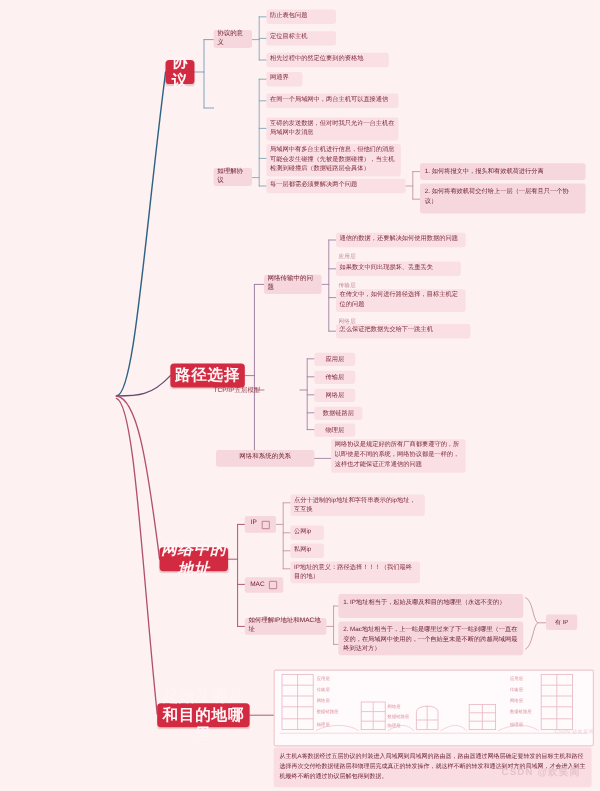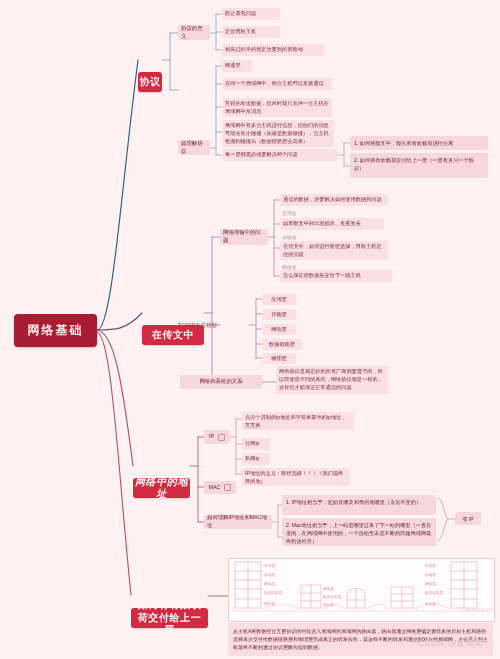--- a/index.html
+++ b/index.html
@@ -19,25 +19,24 @@
     background:#a81d34;color:#ffe9ec;
     border-radius:4px;
     font-size:12px;font-weight:bold;letter-spacing:2px;
     display:flex;align-items:center;justify-content:center;
     box-shadow:0 1px 2px rgba(120,20,40,.25);
   }
   
   .lv1{
     background:#d22b41;color:#fff4f5;
     border-radius:3px;
-    font-size:10px;font-weight:bold;letter-spacing:.6px;
+    font-size:13px;font-weight:bold;letter-spacing:.6px;
     display:flex;align-items:center;justify-content:center;
     text-align:center;line-height:1.25;
     box-shadow:0 1px 1px rgba(150,30,50,.2);
-    margin-top:22px;
   }
   
   .lv2{
     background:#f6d7dd;color:#6d2230;
     border-radius:2px;
     font-size:5.4px;line-height:1.45;
     padding:2px 3px;
     display:flex;align-items:center;
   }
   
@@ -176,42 +175,41 @@
       <path d="M278 505 H 282" stroke="#c08fa0" stroke-width=".7"></path>
       <path d="M278 537 H 282" stroke="#c08fa0" stroke-width=".7"></path>
 
       <path d="M438 498 C 444 500, 444 516, 448 519 C 444 522, 444 538, 438 541" stroke="#c08fa0" stroke-width=".7"></path>
       <path d="M448 519 H 455" stroke="#c08fa0" stroke-width=".7"></path>
 
       <path d="M208 596 H 228" stroke="#b0506b" stroke-width=".8"></path>
     </g>
   </svg>
 
-  <div class="node root" style="left:14px;top:314px;width:83px;height:33px;">网络基础</div>
 
   <div class="node lv1" style="left:138px;top:50px;width:24px;height:20px;">协议</div>
 
   <div class="node lv2" style="left:178px;top:25px;width:32px;height:15px;justify-content:center;">协议的意义</div>
 
   <div class="node lv3" style="left:222px;top:8px;width:58px;height:12px;">防止表包问题</div>
   <div class="node lv3" style="left:222px;top:26px;width:58px;height:12px;">定位目标主机</div>
   <div class="node lv3" style="left:222px;top:44px;width:102px;height:12px;">相先过程中的然定位要到的资格地</div>
 
   <div class="node lv2" style="left:178px;top:140px;width:32px;height:15px;justify-content:center;">如理解协议</div>
 
   <div class="node lv3" style="left:222px;top:60px;width:30px;height:12px;">网通界</div>
   <div class="node lv3" style="left:222px;top:78px;width:110px;height:12px;">在同一个局域网中，两台主机可以直接通信</div>
   <div class="node lv3 multiline" style="left:222px;top:98px;width:110px;height:19px;">互碍的发送数据，但对时我只允许一台主机在局域网中发消息</div>
   <div class="node lv3 multiline" style="left:222px;top:120px;width:112px;height:27px;">局域网中有多台主机进行信息，但他们的消息可能会发生碰撞（先被是数据碰撞），当主机检测到碰撞后（数据链路层会具体）</div>
   <div class="node lv3" style="left:222px;top:149px;width:116px;height:12px;">每一层都需必须要解决两个问题</div>
 
   <div class="node note-chip" style="left:350px;top:136px;width:138px;height:14px;box-sizing:border-box;">1. 如何将报文中，报头和有效载荷进行分离</div>
   <div class="node note-chip" style="left:350px;top:153px;width:138px;height:25px;box-sizing:border-box;">2. 如何将有效载荷交付给上一层（一层有且只一个协议）</div>
 
-  <div class="node lv1" style="left:142px;top:303px;width:62px;height:20px;">在传文中</div>
+  <div class="node lv1" style="left:142px;top:303px;width:62px;height:20px;">路径选择</div>
 
   <div class="node lv2" style="left:220px;top:229px;width:48px;height:16px;justify-content:center;">网络传输中的问题</div>
 
   <div class="node lv3" style="left:280px;top:194px;width:108px;height:12px;">通信的数据，还要解决如何使用数据的问题</div>
   <div class="node layertag" style="left:282px;top:209px;width:40px;height:8px;">应用层</div>
 
   <div class="node lv3" style="left:280px;top:218px;width:104px;height:12px;">如果数文中间出现损坏、丢重丢失</div>
   <div class="node layertag" style="left:282px;top:233px;width:40px;height:8px;">传输层</div>
 
   <div class="node lv3 multiline" style="left:280px;top:241px;width:108px;height:19px;">在传文中，如何进行路径选择，目标主机定位的问题</div>
@@ -247,21 +245,21 @@
     <span class="tiny-sq"></span>
   </div>
 
   <div class="node lv2" style="left:204px;top:515px;width:68px;height:14px;justify-content:center;">如何理解IP地址和MAC地址</div>
 
   <div class="node note-chip" style="left:282px;top:495px;width:154px;height:20px;box-sizing:border-box;">1. IP地址相当于，起始及哪及和目的地哪里（永远不变的）</div>
   <div class="node note-chip" style="left:282px;top:518px;width:154px;height:28px;box-sizing:border-box;">2. Mac地址相当于，上一站是哪里过来了下一站到哪里（一直在变的，在局域网中使用的，一个自始至末是不断的跨越局域网最终到达对方）</div>
 
   <div class="node brace-chip" style="left:455px;top:512px;width:26px;height:13px;justify-content:center;">有 IP</div>
 
-  <div class="node lv1" style="left:131px;top:586px;width:77px;height:20px;padding:0 2px;">如何将有效载荷交付给上一层</div>
+  <div class="node lv1" style="left:131px;top:586px;width:77px;height:20px;padding:0 2px;">起始及哪及和目的地哪里</div>
 
   <div class="illus" style="left:228px;top:558px;width:265px;height:62px;">
     <svg width="265" height="62" viewBox="0 0 265 62">
       <g stroke="#e8b9c4" fill="none" stroke-width=".7">
 
         <rect x="6" y="3" width="26" height="46"></rect>
         <line x1="6" y1="12" x2="32" y2="12"></line>
         <line x1="6" y1="21" x2="32" y2="21"></line>
         <line x1="6" y1="30" x2="32" y2="30"></line>
         <line x1="6" y1="40" x2="32" y2="40"></line>

